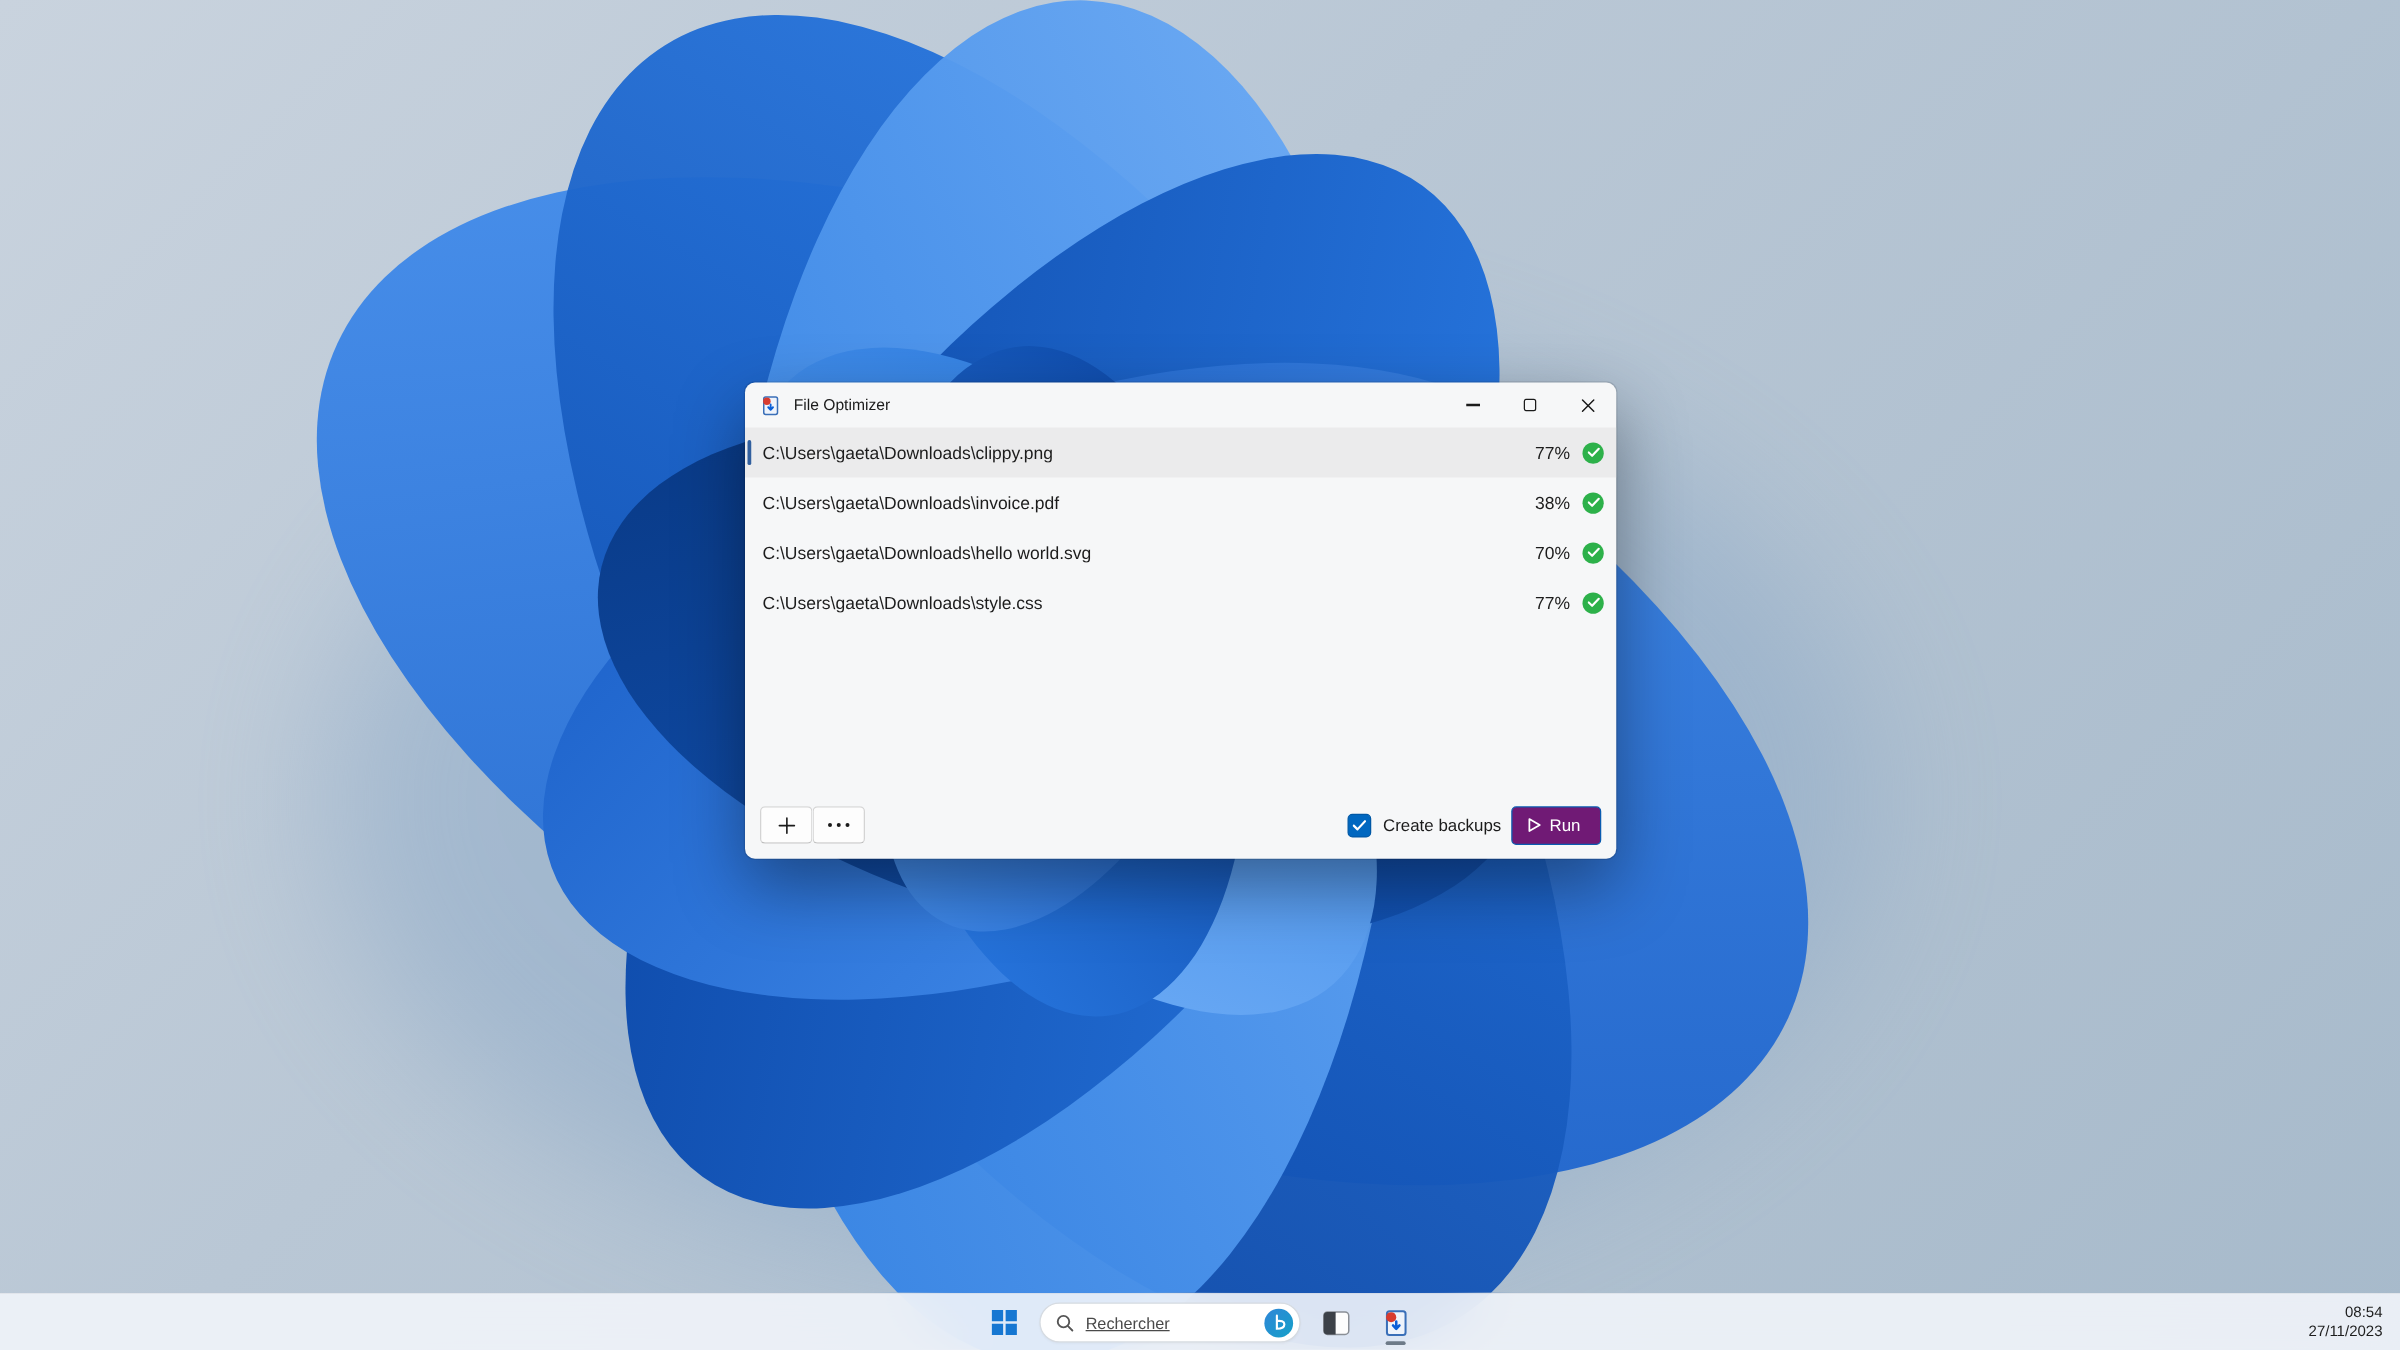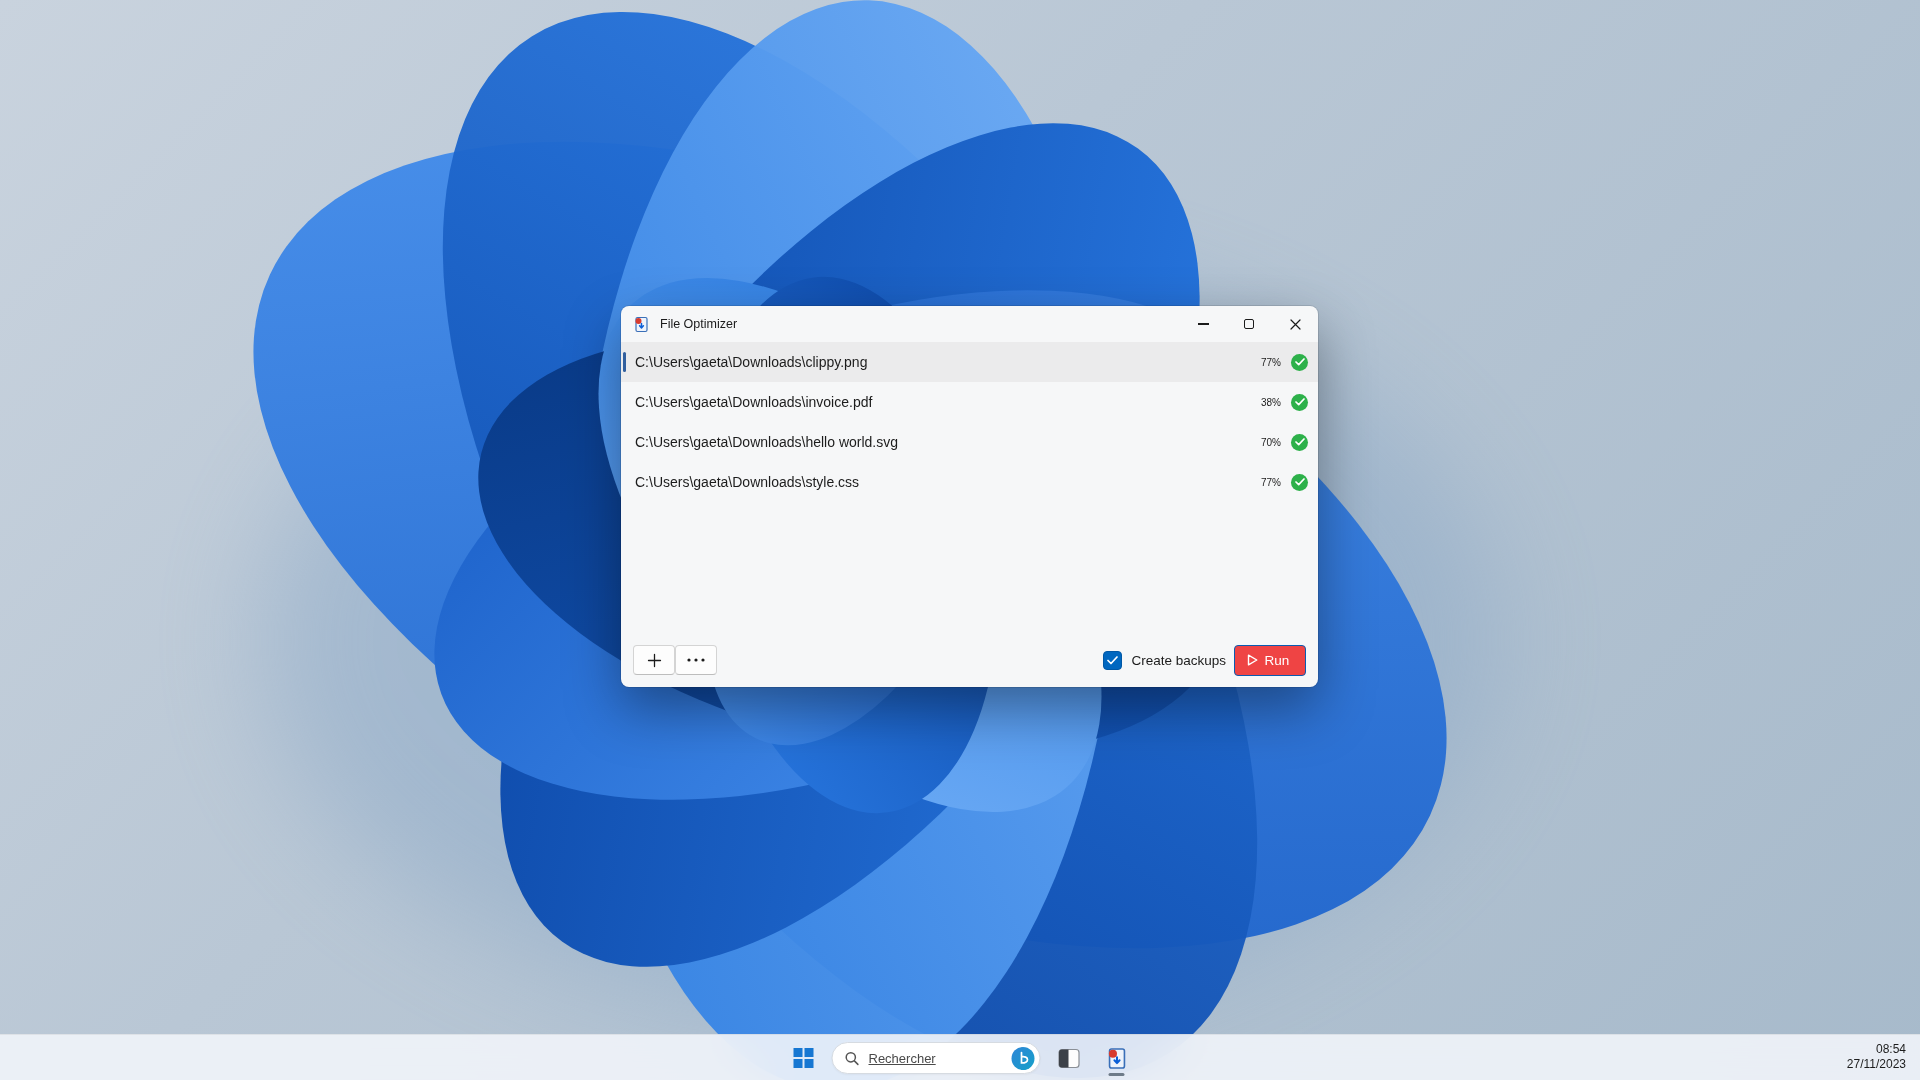--- a/index.html
+++ b/index.html
@@ -4,53 +4,53 @@
 <style>
   * { margin:0; padding:0; box-sizing:border-box; }
   html,body { width:1920px; height:1080px; overflow:hidden;
               font-family:"Liberation Sans", "DejaVu Sans", sans-serif; }
 
   
   .desktop { position:absolute; inset:0; background:linear-gradient(135deg,#c9d3de 0%,#b9c7d5 40%,#a7bacb 100%); }
   .wallpaper { position:absolute; inset:0; width:1920px; height:1080px; }
 
   
-  .window { position:absolute; left:621px; top:306px; width:697px; height:381px;
+  .window { position:absolute; left:596px; top:306px; width:697px; height:381px;
             background:#f6f7f8; border-radius:8px; overflow:hidden;
             box-shadow:0 22px 55px rgba(0,0,0,.38), 0 0 0 1px rgba(0,0,0,.10);
             display:flex; flex-direction:column; }
 
   .titlebar { height:36px; display:flex; align-items:center; flex:0 0 auto; }
   .titlebar .app-ico { margin:0 10px 0 12px; width:17px; height:17px; }
   .titlebar .title { font-size:12.5px; color:#1b1b1b; }
   .caption-btns { margin-left:auto; display:flex; height:36px; }
   .cap-btn { width:46px; height:36px; display:flex; align-items:center; justify-content:center; cursor:default; }
   .min-glyph { width:11px; height:1.4px; background:#1b1b1b; }
   .max-glyph { width:10px; height:10px; border:1.2px solid #1b1b1b; border-radius:2px; }
 
   .filelist { flex:1 1 auto; display:flex; flex-direction:column; }
   .file-row { position:relative; height:40px; display:flex; align-items:center;
               padding:0 10px 0 14px; font-size:14px; color:#1c1c1c; }
   .file-row.selected { background:#ebebec; }
   .file-row.selected .sel-bar { position:absolute; left:2px; top:50%; transform:translateY(-50%);
               width:3px; height:20px; border-radius:2px; background:#315f9e; }
   .file-row .path { flex:1; white-space:nowrap; overflow:hidden; text-overflow:ellipsis; }
-  .file-row .pct { margin-right:10px; font-size:10px; color:#1c1c1c; }
+  .file-row .pct { margin-right:10px; font-size:14px; color:#1c1c1c; }
   .ok-badge { width:17px; height:17px; border-radius:50%; background:#2db14a;
               display:flex; align-items:center; justify-content:center; flex:0 0 auto; }
 
   .footer { flex:0 0 auto; height:54px; display:flex; align-items:center; padding:0 12px; }
   .tool-btn { width:42px; height:30px; background:#fdfdfd; border:1px solid #d4d4d4; border-bottom-color:#bdbdbd;
               border-radius:4px; display:flex; align-items:center; justify-content:center; cursor:default; }
   .spacer { flex:1; }
   .chk-wrap { display:flex; align-items:center; gap:9px; margin-right:8px; }
   .checkbox { width:19px; height:19px; border-radius:4px; background:#0067c0; border:1px solid #0058a6;
               display:flex; align-items:center; justify-content:center; }
   .chk-label { font-size:13.5px; color:#1b1b1b; }
-  .run-btn { height:31px; min-width:72px; padding:0 14px 0 10px; background:#ef4444;
+  .run-btn { height:31px; min-width:72px; padding:0 14px 0 10px; background:#701a75;
              border:1px solid #0a5bb0; border-radius:4px; display:flex; align-items:center;
              justify-content:center; gap:7px; color:#fff; font-size:13.5px; cursor:default; }
 
   
   .taskbar { position:absolute; left:0; right:0; bottom:0; height:46px;
              background:rgba(241,244,249,.90); backdrop-filter:blur(18px);
              border-top:1px solid rgba(0,0,0,.06); }
   .tb-center { position:absolute; left:50%; top:0; transform:translateX(-50%);
                height:46px; display:flex; align-items:center; gap:8px; }
   .tb-btn { width:40px; height:40px; border-radius:5px; display:flex; flex-direction:column;

